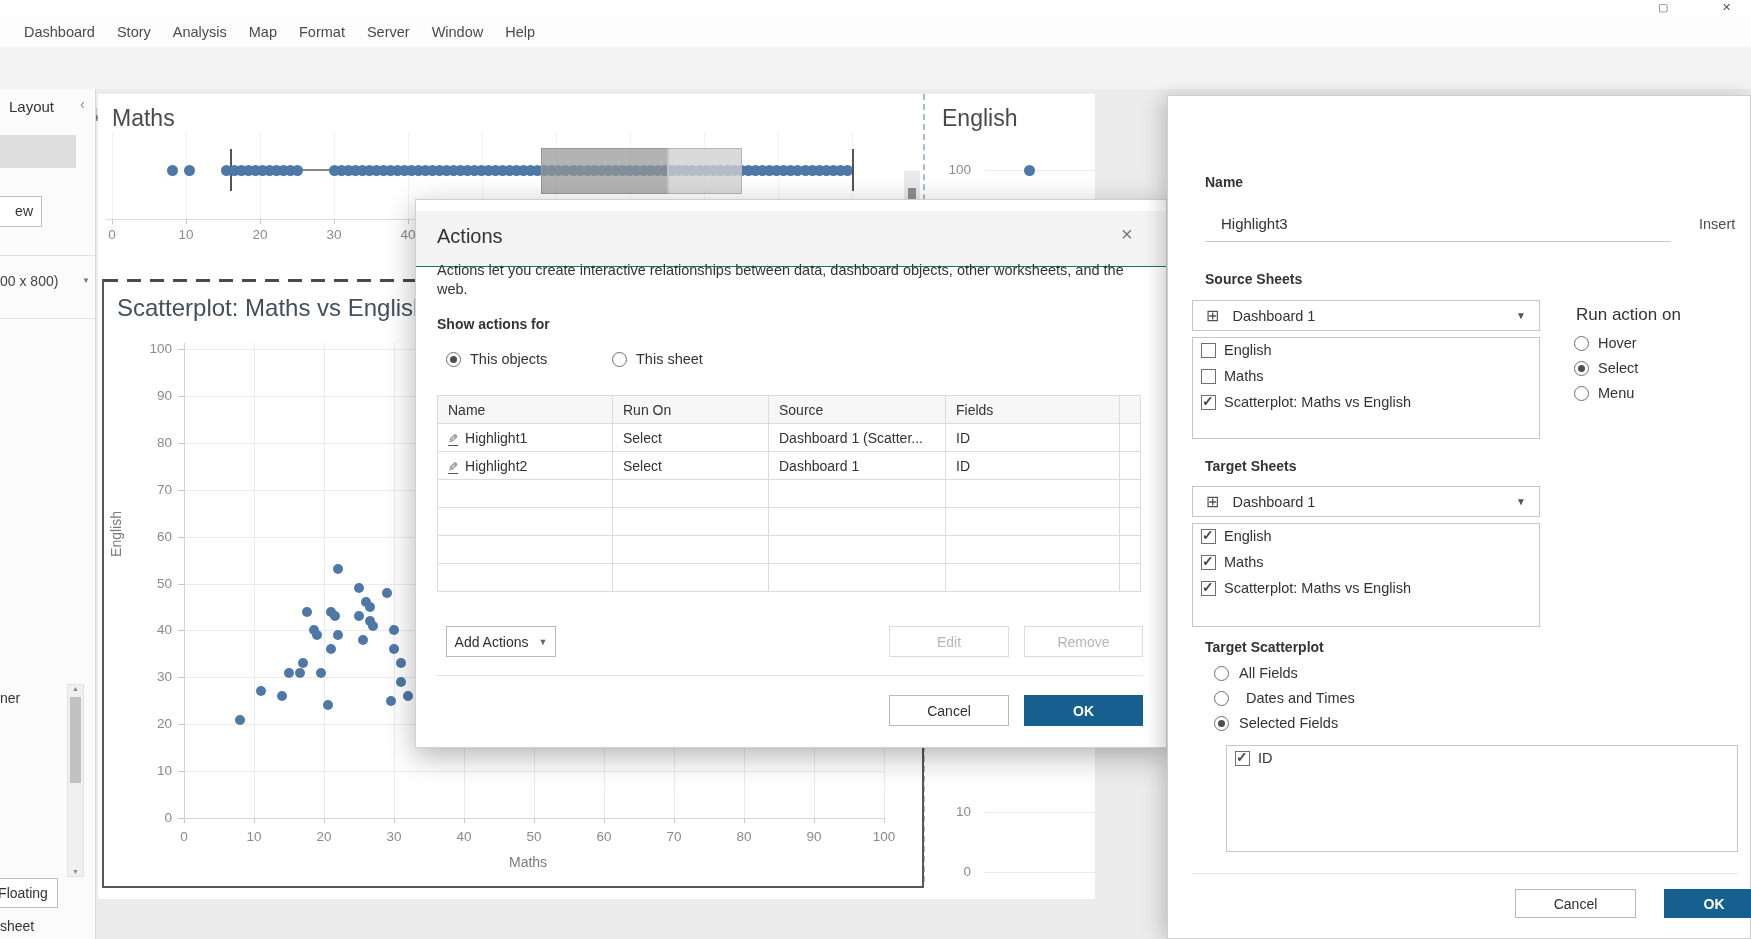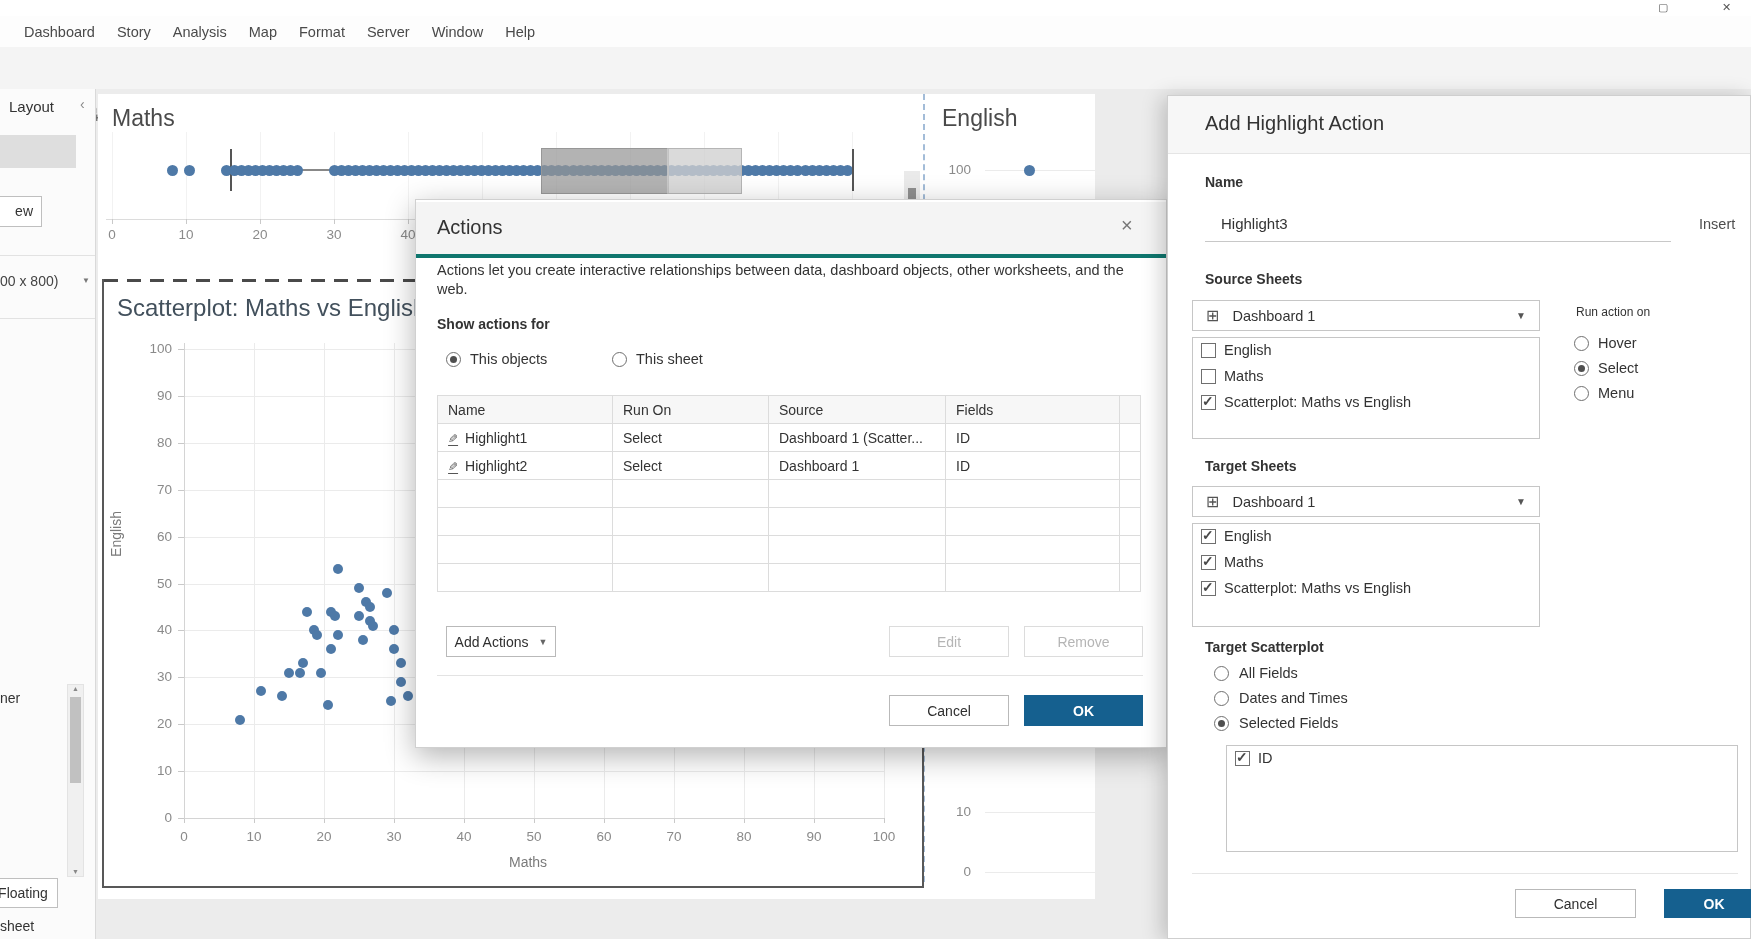--- a/index.html
+++ b/index.html
@@ -41,40 +41,40 @@
            display:flex;align-items:center;justify-content:center;cursor:pointer;box-sizing:border-box;}
   .dlg-btn.disabled{border-color:#dcdcdc;color:#b5b5b5;cursor:default;}
   .dlg-btn.primary{background:#15608f;border-color:#15608f;color:#fff;font-weight:bold;}
   .radio{width:15px;height:15px;border:1.5px solid #6f6f6f;border-radius:50%;background:#fff;position:absolute;box-sizing:border-box;cursor:pointer;}
   .radio.sel::after{content:"";position:absolute;left:2.5px;top:2.5px;width:7px;height:7px;background:#4f4f4f;border-radius:50%;}
   .cb{width:15px;height:15px;border:1.5px solid #6f6f6f;background:#fff;position:absolute;box-sizing:border-box;cursor:pointer;}
   .cb.ck::after{content:"✓";position:absolute;left:0px;top:-3px;font-size:14px;color:#4a4a4a;font-weight:bold;}
   .sec-lbl{position:absolute;font-weight:bold;font-size:14px;color:#333;}
   #actions-dialog{left:415px;top:199px;width:750px;height:547px;background:#fff;border:1px solid #d0d0d0;
                   box-shadow:0 8px 28px rgba(0,0,0,.30);z-index:5;}
-  #actions-dialog .hdr{position:absolute;left:0;top:2px;width:100%;height:56px;background:#f4f4f4;border-bottom:4px solid #0f766e;box-sizing:border-box;}
+  #actions-dialog .hdr{position:absolute;left:0;top:11px;width:100%;height:56px;background:#f4f4f4;border-bottom:1px solid #0f766e;box-sizing:border-box;}
   .dlg-title{position:absolute;font-size:20px;color:#333;}
   #act-table{position:absolute;left:21px;top:195px;width:703px;border-collapse:collapse;table-layout:fixed;}
   #act-table th{background:#f7f7f7;font-weight:normal;text-align:left;font-size:14px;color:#333;}
   #act-table th,#act-table td{border:1px solid #dcdcdc;height:27px;padding:0 10px;font-size:14px;color:#333;
       white-space:nowrap;overflow:hidden;text-overflow:ellipsis;}
   .pen-ic{display:inline-block;transform:scaleX(-1);color:#555;border-bottom:1px solid #555;font-size:12px;line-height:11px;margin-right:7px;}
   #highlight-panel{left:1167px;top:95px;width:584px;height:844px;background:#fff;border:1px solid #cfcfcf;
                    box-shadow:-5px 2px 20px rgba(0,0,0,.20);z-index:6;box-sizing:border-box;}
   #highlight-panel .hdr{position:absolute;left:0;top:0;width:100%;height:58px;background:#f7f7f7;border-bottom:1px solid #e5e5e5;box-sizing:border-box;}
   .ddown{position:absolute;background:#fff;border:1px solid #c6c6c6;display:flex;align-items:center;cursor:pointer;box-sizing:border-box;}
   .ddown .grid-ic{margin-left:13px;font-size:16px;color:#555;}
   .ddown .val{margin-left:13px;font-size:14.5px;color:#333;flex:1;}
   .ddown .car{margin-right:13px;font-size:10px;color:#555;}
   .listbox{position:absolute;background:#fff;border:1px solid #c6c6c6;box-sizing:border-box;overflow:hidden;}
   .chk-item{position:relative;height:26px;}
   .chk-item .cb{left:8px;top:5px;}
   .chk-item .lab{position:absolute;left:31px;top:4px;font-size:14.5px;color:#333;white-space:nowrap;}
   .rad-item .lab{position:absolute;font-size:14.5px;color:#333;white-space:nowrap;cursor:pointer;}
-  .plain-lbl{position:absolute;font-size:12px;color:#333;}
+  .plain-lbl{position:absolute;font-size:17px;color:#333;}
   .underline-input{position:absolute;border-bottom:1px solid #c8c8c8;font-size:15px;color:#333;}
   .side-frag{position:absolute;font-size:14px;color:#333;}
 </style>
 </head>
 <body>
 
 <div id="app">
 
   <div class="abs" id="titlebar">
     <span class="abs winctl" style="left:1658px;">▢</span>
@@ -550,23 +550,20 @@
       <span style="font-size:9px;color:#666;">▼</span>
     </div>
     <div class="dlg-btn disabled" style="left:473px;top:426px;width:120px;height:31px;">Edit</div>
     <div class="dlg-btn disabled" style="left:608px;top:426px;width:119px;height:31px;">Remove</div>
     <div class="abs" style="left:21px;top:475px;width:706px;height:1px;background:#e3e3e3;"></div>
     <div class="dlg-btn" style="left:473px;top:495px;width:120px;height:31px;">Cancel</div>
     <div class="dlg-btn primary" style="left:608px;top:495px;width:119px;height:31px;">OK</div>
   </div>
 
   <div class="abs" id="highlight-panel">
-    <div class="hdr">
-      <span class="dlg-title" style="left:37px;top:16px;">Add Highlight Action</span>
-    </div>
     <span class="sec-lbl" style="left:37px;top:78px;">Name</span>
     <div class="underline-input" style="left:37px;top:110px;width:466px;height:36px;padding-left:16px;box-sizing:border-box;">
       <span style="position:relative;top:9px;">Highlight3</span>
     </div>
     <span class="abs" style="left:531px;top:120px;font-size:14.5px;color:#4d4d4d;cursor:pointer;">Insert</span>
 
     <span class="sec-lbl" style="left:37px;top:175px;">Source Sheets</span>
     <div class="ddown" style="left:24px;top:204px;width:348px;height:31px;">
       <span class="grid-ic">⊞</span>
       <span class="val">Dashboard 1</span>
@@ -625,21 +622,21 @@
       </div>
 
     <span class="sec-lbl" style="left:37px;top:543px;">Target Scatterplot</span>
     <div id="highlighting-radios">
         <div class="radio" style="left: 46px; top: 570px;"></div>
         <div class="rad-item">
           <span class="lab" style="left: 71px; top: 569px;">All Fields</span>
         </div>
         <div class="radio" style="left: 46px; top: 595px;"></div>
         <div class="rad-item">
-          <span class="lab" style="left: 71px; top: 594px; text-align: center;">Dates and Times</span>
+          <span class="lab" style="left: 78px; top: 594px; text-align: center;">Dates and Times</span>
         </div>
         <div class="radio sel" style="left: 46px; top: 620px;"></div>
         <div class="rad-item">
           <span class="lab" style="left: 71px; top: 619px;">Selected Fields</span>
         </div>
       </div>
     <div class="listbox" style="left:58px;top:649px;width:512px;height:107px;" id="fields-list">
         <div class="chk-item">
           <span class="cb ck"></span>
           <span class="lab">ID</span>

